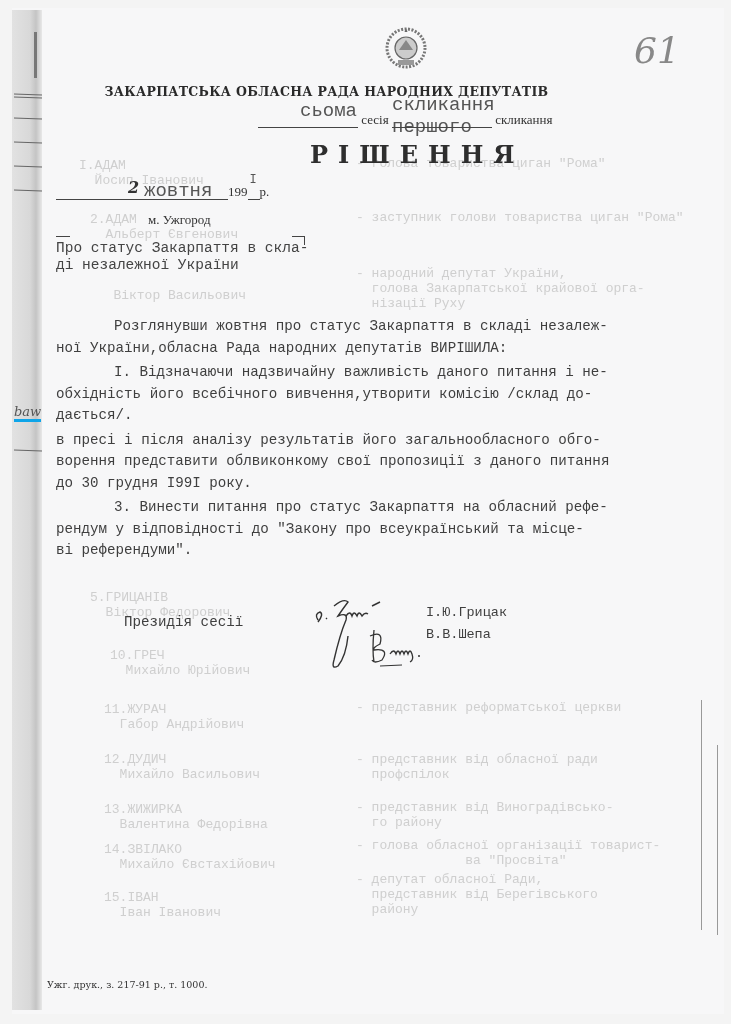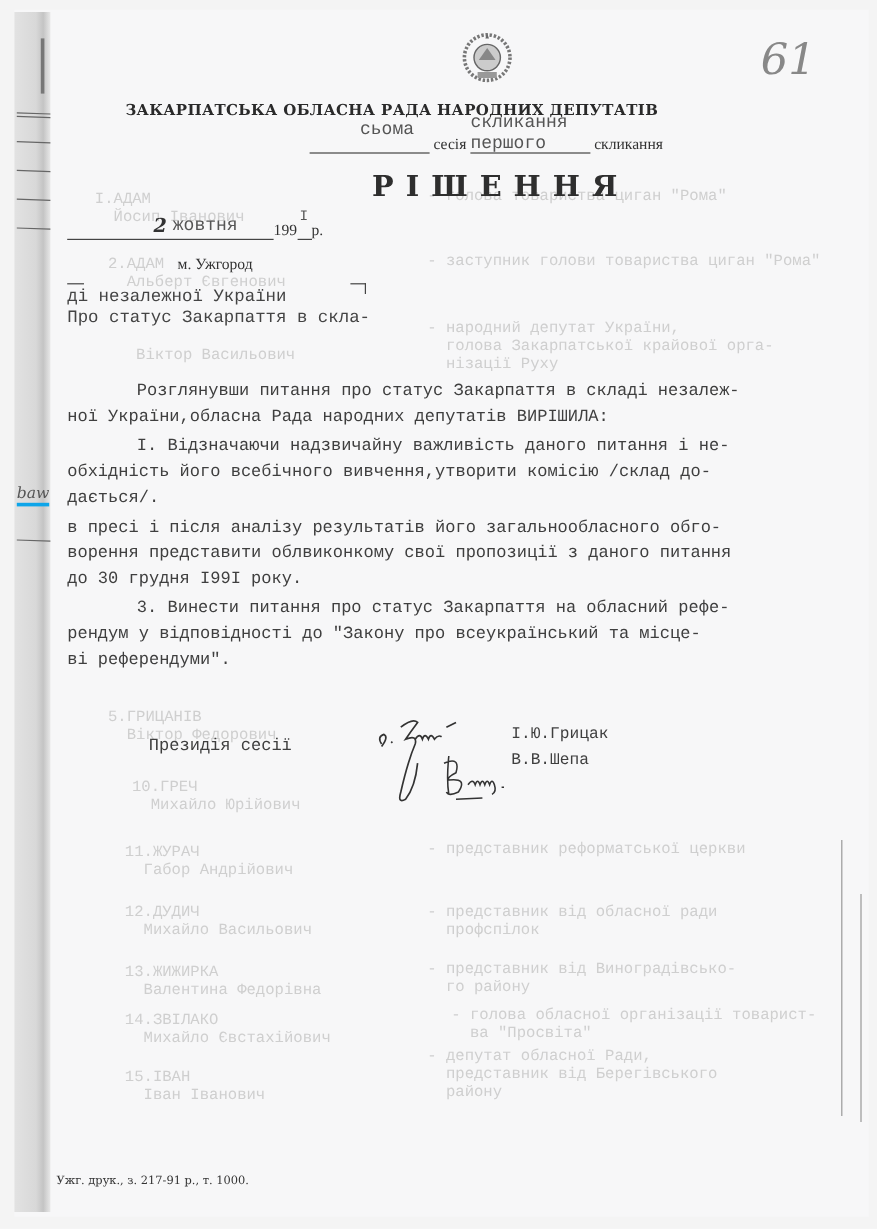--- a/index.html
+++ b/index.html
@@ -38,21 +38,21 @@
     font-style: italic; font-size: 36px; color: #888; font-weight: 200;
   }
   .org {
     position: absolute; left: 0; width: 653px; top: 84px; text-align: center;
     font-family: "DejaVu Serif", serif; font-weight: bold; font-size: 12.5px; letter-spacing: 0.3px;
     color: #2a2a2a;
   }
   .session-row { position: absolute; top: 104px; left: 258px; font-size: 12px; }
   .serif-small { font-family: "Liberation Serif", serif; font-size: 13px; color: #333; }
   .line { display: inline-block; border-bottom: 1px solid #444; height: 14px; vertical-align: bottom; }
-  .typed { font-family: "Liberation Mono", monospace; font-size: 15px; color: #555; }
+  .typed { font-family: "Liberation Mono", monospace; font-size: 19px; color: #555; }
   .title {
     position: absolute; top: 140px; left: 310px; font-family: "DejaVu Serif", serif;
     font-weight: bold; font-size: 24px; letter-spacing: 10px; color: #2e2e2e;
   }
   .date-row { position: absolute; top: 180px; left: 56px; }
   .date-handwritten { position: absolute; left: 72px; top: -2px; font-family: "DejaVu Serif", serif; font-style: italic; font-size: 16px; font-weight: bold; color: #333; }
   .city { position: absolute; top: 212px; left: 148px; font-family: "Liberation Serif", serif; font-size: 13px; color: #333; }
   .subject { position: absolute; top: 240px; left: 56px; font-size: 14.5px; line-height: 17px; color: #444; }
   .bracket-l { position: absolute; left: 56px; top: 236px; width: 14px; height: 6px; border-top: 1px solid #444; }
   .bracket-r { position: absolute; left: 292px; top: 236px; width: 12px; height: 8px; border-top: 1px solid #444; border-right: 1px solid #444; }
@@ -111,21 +111,21 @@
   <div class="bleed" style="left:356px; top:156px;">- голова товариства циган "Рома"</div>
   <div class="bleed" style="left:356px; top:210px;">- заступник голови товариства циган "Рома"</div>
   <div class="bleed" style="left:356px; top:266px;">- народний депутат України,
   голова Закарпатської крайової орга-
   нізації Руху</div>
   <div class="bleed" style="left:356px; top:700px;">- представник реформатської церкви</div>
   <div class="bleed" style="left:356px; top:752px;">- представник від обласної ради
   профспілок</div>
   <div class="bleed" style="left:356px; top:800px;">- представник від Виноградівсько-
   го району</div>
-  <div class="bleed" style="left:376px; top:838px;">- голова обласної організації товарист-
+  <div class="bleed" style="left:356px; top:838px;text-align:center;">- голова обласної організації товарист-
   ва "Просвіта"</div>
   <div class="bleed" style="left:356px; top:872px;">- депутат обласної Ради,
   представник від Берегівського
   району</div>
 </div>
 
 <svg class="seal" viewBox="0 0 44 44">
   <circle cx="22" cy="22" r="19" fill="none" stroke="#777" stroke-width="3" stroke-dasharray="2 1.5"></circle>
   <circle cx="22" cy="22" r="11" fill="#ccc" stroke="#666" stroke-width="1.2"></circle>
   <path d="M15 24 L22 14 L29 24 Z" fill="#888"></path>
@@ -156,27 +156,27 @@
   <span style="position:absolute; left:0; top:4px; white-space:nowrap;" class="serif-small">
     <span class="line" style="width:172px;"></span><span>199</span><span class="line" style="width:12px; position:relative;"><span class="typed" style="position:absolute; left:2px; top:-12px; font-size:12px;">I</span></span><span>р.</span>
   </span>
 </div>
 
 <div class="city">м. Ужгород</div>
 
 <div class="bracket-l"></div>
 <div class="bracket-r"></div>
 <div class="subject">
+  <div>Про статус Закарпаття в скла-</div>
   <div>ді незалежної України</div>
-  <div>Про статус Закарпаття в скла-</div>
 </div>
 
 <div class="body">
   <p>
-    <span class="indent" style="display:block;">Розглянувши питання про статус Закарпаття в складі незалеж-</span>
+    <span class="indent" style="display:block;">Розглянувши жовтня про статус Закарпаття в складі незалеж-</span>
     <span style="display:block;">ної України,обласна Рада народних депутатів ВИРІШИЛА:</span>
   </p>
   <p>
     <span class="indent" style="display:block;">I. Відзначаючи надзвичайну важливість даного питання і не-</span>
     <span style="display:block;">обхідність його всебічного вивчення,утворити комісію /склад до-</span>
     <span style="display:block;">дається/.</span>
   </p>
   <p>
     <span style="display:block;font-family:Liberation Mono, monospace;">в пресі і після аналізу результатів його загальнообласного обго-</span>
     <span style="display:block;">ворення представити облвиконкому свої пропозиції з даного питання</span>

